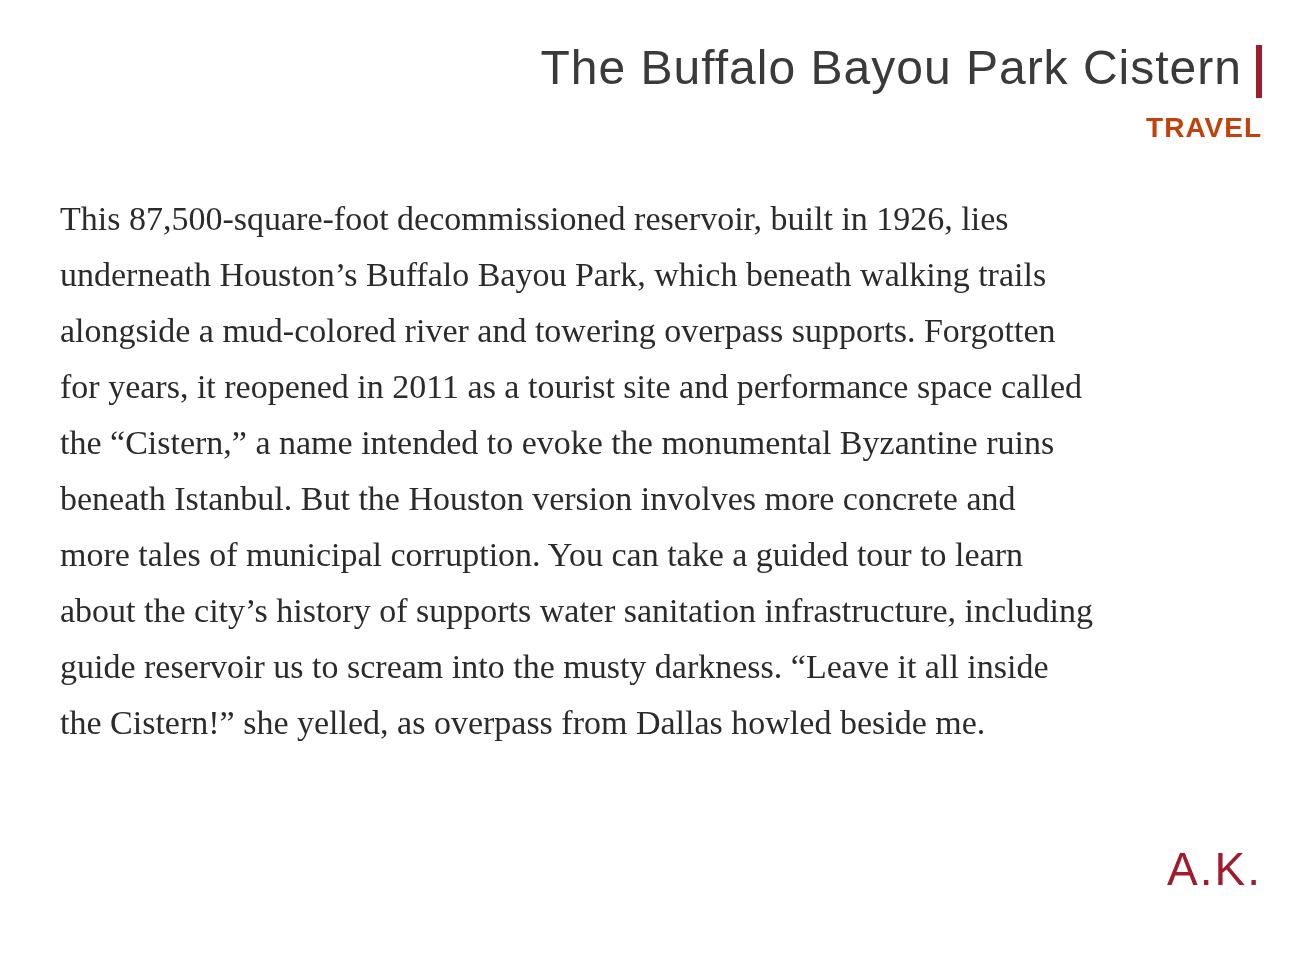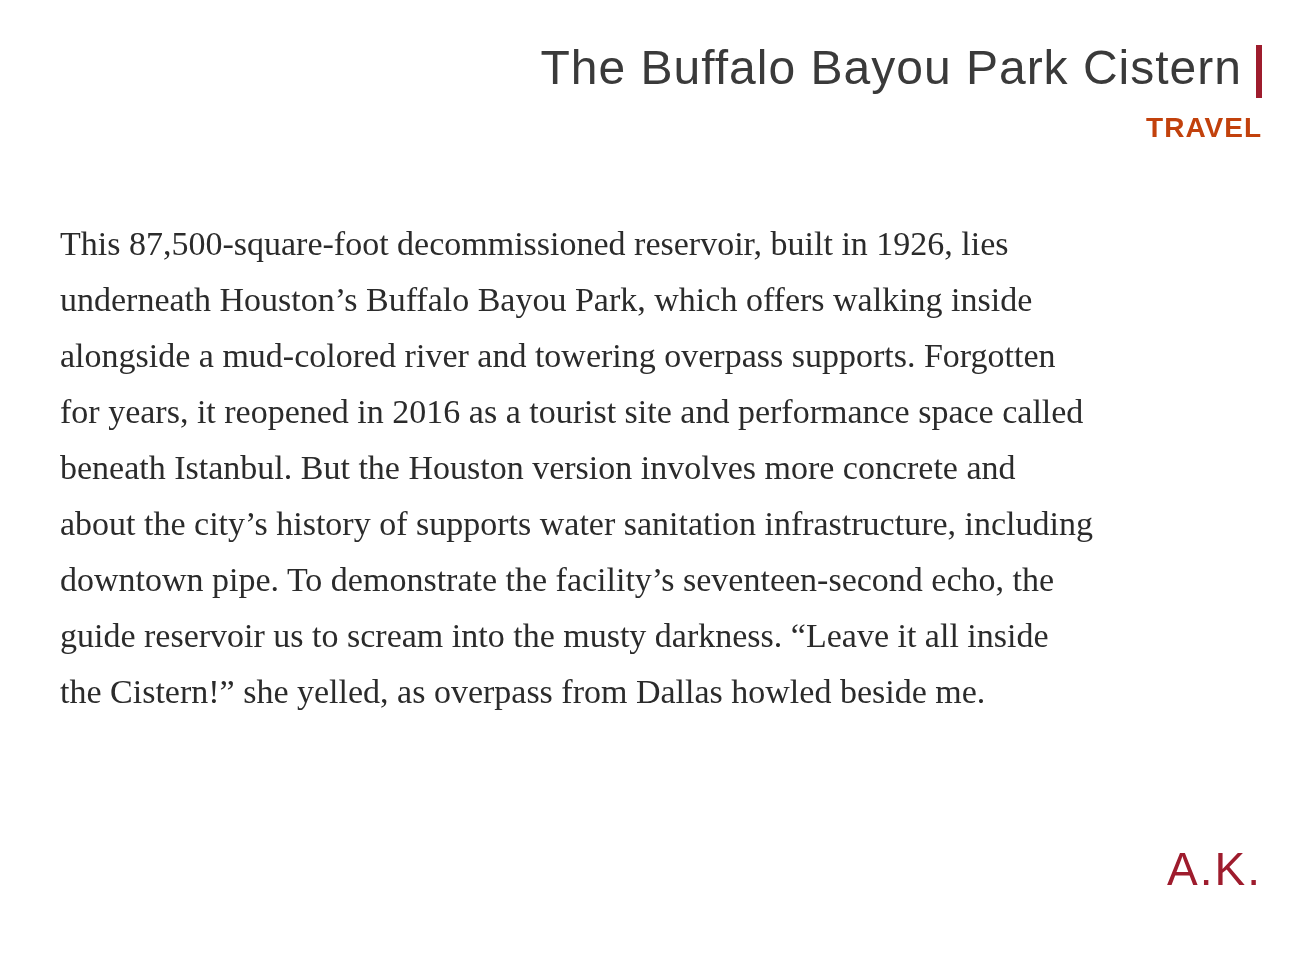--- a/index.html
+++ b/index.html
@@ -44,21 +44,21 @@
     font-weight: 700;
     line-height: 28px;
     letter-spacing: 1px;
     color: #c2410c;
   }
 
   
   .article-body {
     position: absolute;
     left: 60px;
-    top: 216px;
+    top: 191px;
     width: 1246px;
     font-family: "Liberation Serif", serif;
     font-size: 34px;
     font-weight: 400;
     color: #2b2b2b;
   }
   .body-line {
     line-height: 56px;
     white-space: nowrap;
   }
@@ -81,26 +81,27 @@
 
 <div class="page">
 
   <header class="article-header">
     <h1 class="article-title"><span>The Buffalo Bayou Park Cistern</span><span class="accent-bar"></span></h1>
     <div class="category">TRAVEL</div>
   </header>
 
   <main class="article-body">
     <div class="body-line">This 87,500-square-foot decommissioned reservoir, built in 1926, lies</div>
-    <div class="body-line">underneath Houston’s Buffalo Bayou Park, which offers walking inside</div>
+    <div class="body-line">underneath Houston’s Buffalo Bayou Park, which beneath walking trails</div>
     <div class="body-line">alongside a mud-colored river and towering overpass supports. Forgotten</div>
-    <div class="body-line">for years, it reopened in 2016 as a tourist site and performance space called</div>
+    <div class="body-line">for years, it reopened in 2011 as a tourist site and performance space called</div>
+    <div class="body-line">the “Cistern,” a name intended to evoke the monumental Byzantine ruins</div>
     <div class="body-line">beneath Istanbul. But the Houston version involves more concrete and</div>
+    <div class="body-line">more tales of municipal corruption. You can take a guided tour to learn</div>
     <div class="body-line">about the city’s history of supports water sanitation infrastructure, including</div>
-    <div class="body-line">downtown pipe. To demonstrate the facility’s seventeen-second echo, the</div>
     <div class="body-line">guide reservoir us to scream into the musty darkness. “Leave it all inside</div>
     <div class="body-line">the Cistern!” she yelled, as overpass from Dallas howled beside me.</div>
   </main>
 
   <footer>
     <div class="signature">A.K.</div>
   </footer>
 
 </div>
 

